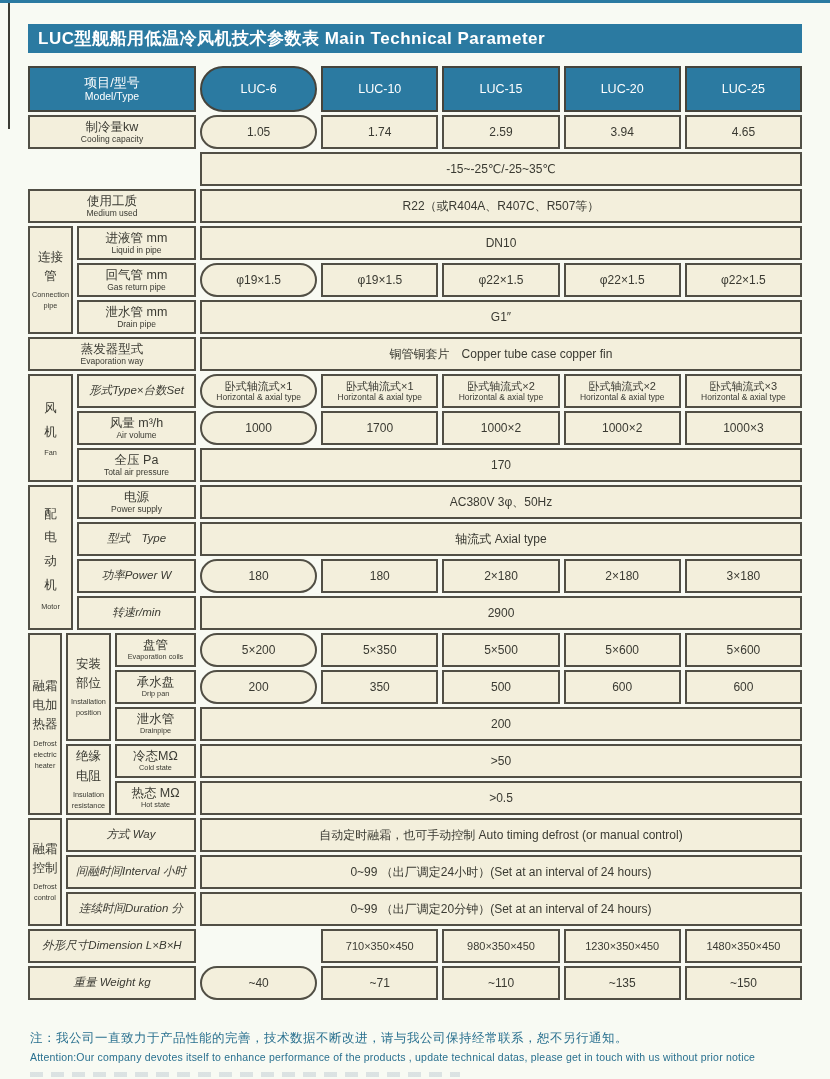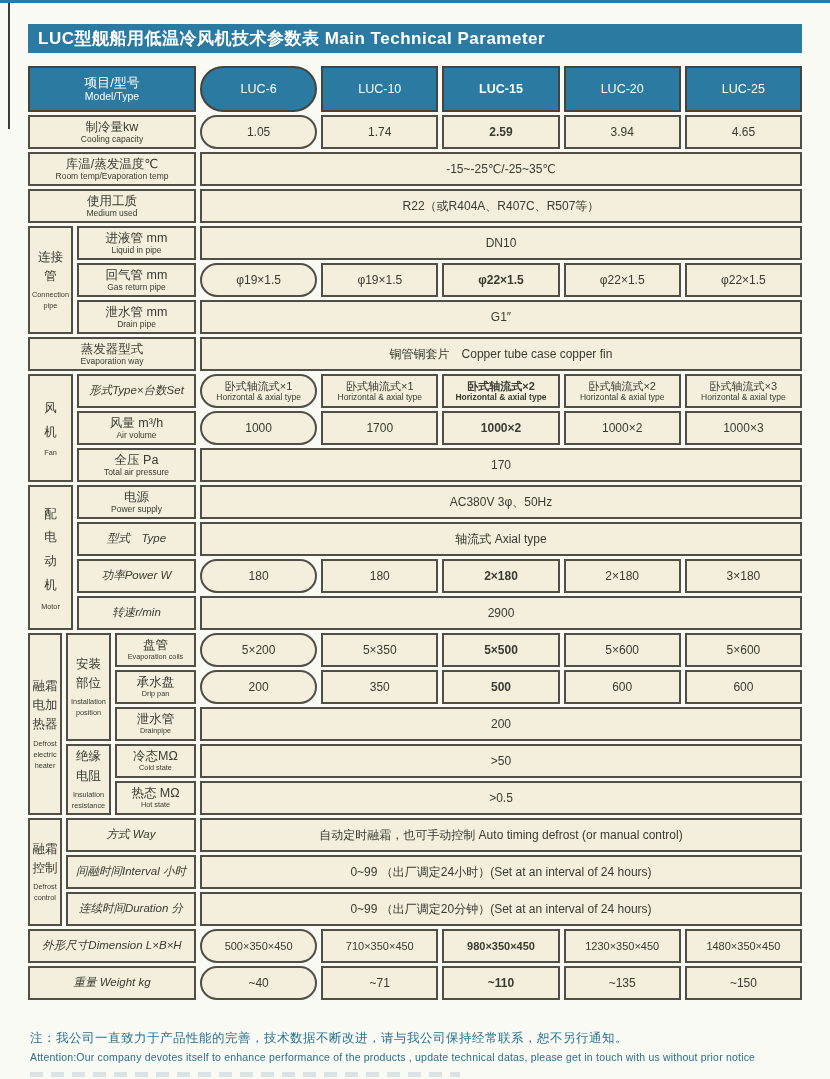--- a/index.html
+++ b/index.html
@@ -44,21 +44,21 @@
   .vzh1{font-size:12.5px;width:1.2em;line-height:1.9;}
   .ven{font-size:7.3px;margin-top:4px;line-height:1.5;}
   
   .cl-full{grid-column:1/5;}
   .cg2{grid-column:1/3;}
   .cl2{grid-column:3/5;text-align:right;}
   .cg1{grid-column:1/2;}
   .cs2{grid-column:2/4;}
   .cl3{grid-column:4/5;}
   .clc{grid-column:2/5;}
-  .d1{grid-column:5;border-radius:23px;} .d2{grid-column:6;} .d3{grid-column:7;font-weight:bold;} .d4{grid-column:8;} .d5{grid-column:9;}
+  .d1{grid-column:5;border-radius:23px;} .d2{grid-column:6;} .d3{grid-column:7;} .d4{grid-column:8;} .d5{grid-column:9;}
   .dm{grid-column:5/10;}
   .note{position:absolute;left:30px;top:1030px;width:790px;color:#29708f;}
   .note-zh{font-size:12.5px;letter-spacing:0.5px;}
   .note-en{font-size:10.5px;margin-top:4px;letter-spacing:0.2px;white-space:nowrap;}
   .cutoff{
     position:absolute;left:30px;top:1072px;width:430px;height:5px;opacity:0.45;
     background:repeating-linear-gradient(90deg,#b9c6cf 0 13px,transparent 13px 21px);
   }
 </style>
 </head>
@@ -84,24 +84,20 @@
   <div class="cell cl-full" style="grid-row:2">
     <div class="zh">制冷量kw</div>
     <div class="en">Cooling capacity</div>
   </div>
   <div class="cell val d1" style="grid-row:2">1.05</div>
   <div class="cell val d2" style="grid-row:2">1.74</div>
   <div class="cell val d3" style="grid-row:2">2.59</div>
   <div class="cell val d4" style="grid-row:2">3.94</div>
   <div class="cell val d5" style="grid-row:2">4.65</div>
 
-  <div class="cell cl-full" style="grid-row:3">
-    <div class="zh">库温/蒸发温度℃</div>
-    <div class="en">Room temp/Evaporation temp</div>
-  </div>
   <div class="cell val dm" style="grid-row:3">-15~-25℃/-25~35℃</div>
 
   <div class="cell cl-full" style="grid-row:4">
     <div class="zh">使用工质</div>
     <div class="en">Medium used</div>
   </div>
   <div class="cell val dm" style="grid-row:4">R22（或R404A、R407C、R507等）</div>
 
   <div class="cell cg2" style="grid-row:5/8">
     <div class="vzh2">连接管</div>
@@ -273,21 +269,20 @@
   <div class="cell val dm" style="grid-row:22">0~99 （出厂调定24小时）(Set at an interval of 24 hours)</div>
 
   <div class="cell clc" style="grid-row:23">
     <div class="one">连续时间Duration 分</div>
   </div>
   <div class="cell val dm" style="grid-row:23">0~99 （出厂调定20分钟）(Set at an interval of 24 hours)</div>
 
   <div class="cell cl-full" style="grid-row:24">
     <div class="one">外形尺寸Dimension L×B×H</div>
   </div>
-  <div class="cell val s11 d1" style="grid-row:24">500×350×450</div>
   <div class="cell val s11 d2" style="grid-row:24">710×350×450</div>
   <div class="cell val s11 d3" style="grid-row:24">980×350×450</div>
   <div class="cell val s11 d4" style="grid-row:24">1230×350×450</div>
   <div class="cell val s11 d5" style="grid-row:24">1480×350×450</div>
 
   <div class="cell cl-full" style="grid-row:25">
     <div class="one">重量 Weight kg</div>
   </div>
   <div class="cell val d1" style="grid-row:25">~40</div>
   <div class="cell val d2" style="grid-row:25">~71</div>

